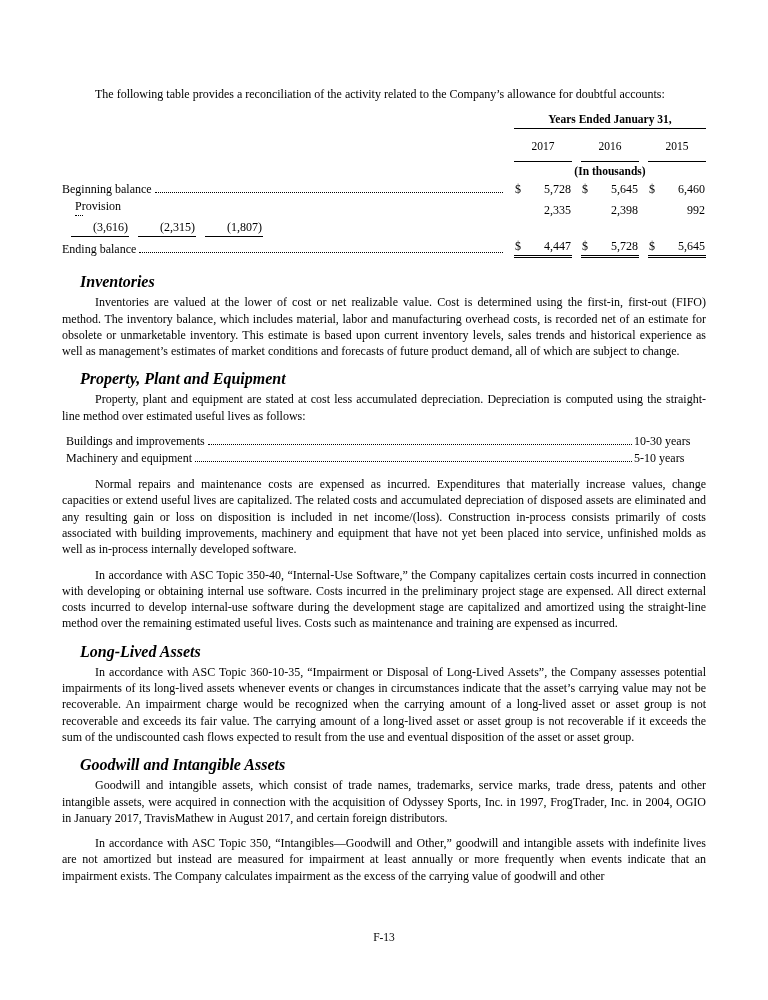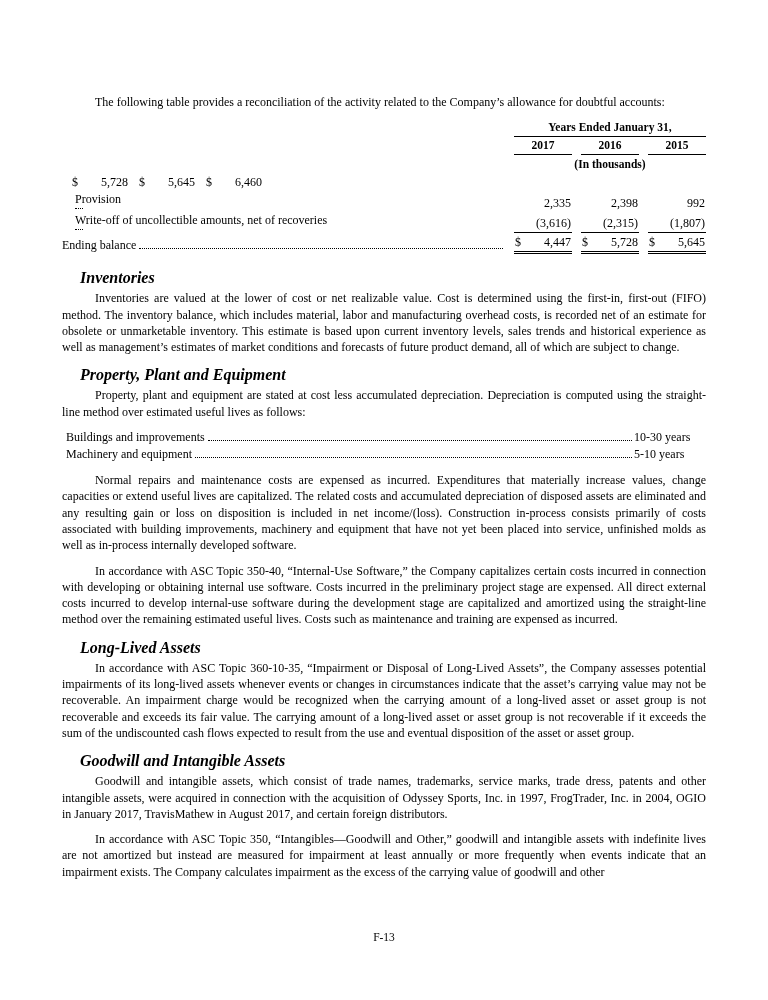--- a/index.html
+++ b/index.html
@@ -9,44 +9,44 @@
     font-family:"Liberation Serif", serif;
     font-size:12px; color:#000;
     position:relative; overflow:hidden;
   }
   .page { padding:78px 62px 0 62px; }
 
   p.para {
     text-align:justify; text-indent:33px;
     line-height:16.3px; margin-top:9px;
   }
-  p.intro { margin-top:16px; }
+  p.intro { margin-top:8px; }
 
   h3.sec {
     font-weight:bold; font-style:italic;
     font-size:16px; line-height:16px;
     margin:14px 0 4px 18px;
   }
   h3.tight { margin-top:12px; }
 
   
   .fin-table { margin-top:10px; width:100%; }
   .fin-row { display:flex; align-items:flex-end; }
   .fin-spacer { flex:1; }
   .span3 {
     width:192px; margin-left:9px; text-align:center;
     font-weight:bold; font-size:11.5px; line-height:14px;
   }
   .hdr-years { border-bottom:1px solid #000; padding-bottom:2px; }
   .units { padding:2px 0 3px 0; }
   .col { width:58px; margin-left:9px; }
   .colhead {
-    text-align:center; font-weight:bold; font-size:11.5px;
+    text-align:center; font-weight:normal; font-size:11.5px;
     line-height:13px; border-bottom:1px solid #000;
-    margin-top:2px; padding-bottom:2px;
+    margin-top:11px; padding-bottom:8px;
   }
   .fin-row.data { line-height:17px; }
   .fin-label { flex:1; display:flex; align-items:baseline; overflow:hidden; white-space:nowrap; }
   .fin-label.lvl1 { padding-left:10px;flex-direction:column; }
   .dots { flex:1; border-bottom:1px dotted #000; margin:0 2px 3px 3px; min-width:8px; }
   .cell { display:flex; justify-content:space-between; padding:0 1px; }
   .cell.noscur { justify-content:flex-end; }
   .uline .cell { border-bottom:1px solid #000; }
   .dline .cell { border-bottom:3px double #000; }
   .fin-row.data.last { margin-top:1px; }
@@ -78,20 +78,24 @@
       <div class="col colhead">2017</div>
       <div class="col colhead">2016</div>
       <div class="col colhead">2015</div>
     </div>
     <div class="fin-row">
       <div class="fin-spacer"></div>
       <div class="span3 units">(In thousands)</div>
     </div>
 
     <div class="fin-row data">
+      <div class="fin-label lvl0">
+        <span>Beginning balance</span>
+        <span class="dots"></span>
+      </div>
       <div class="col">
           <div class="cell">
             <span>$</span>
             <span>5,728</span>
           </div>
         </div>
       <div class="col">
           <div class="cell">
             <span>$</span>
             <span>5,645</span>
@@ -121,24 +125,20 @@
           </div>
         </div>
       <div class="col">
           <div class="cell noscur">
             <span>992</span>
           </div>
         </div>
     </div>
 
     <div class="fin-row data uline">
-      <div class="fin-label lvl1">
-        <span>Write-off of uncollectible amounts, net of recoveries</span>
-        <span class="dots"></span>
-      </div>
       <div class="col">
           <div class="cell noscur">
             <span>(3,616)</span>
           </div>
         </div>
       <div class="col">
           <div class="cell noscur">
             <span>(2,315)</span>
           </div>
         </div>

